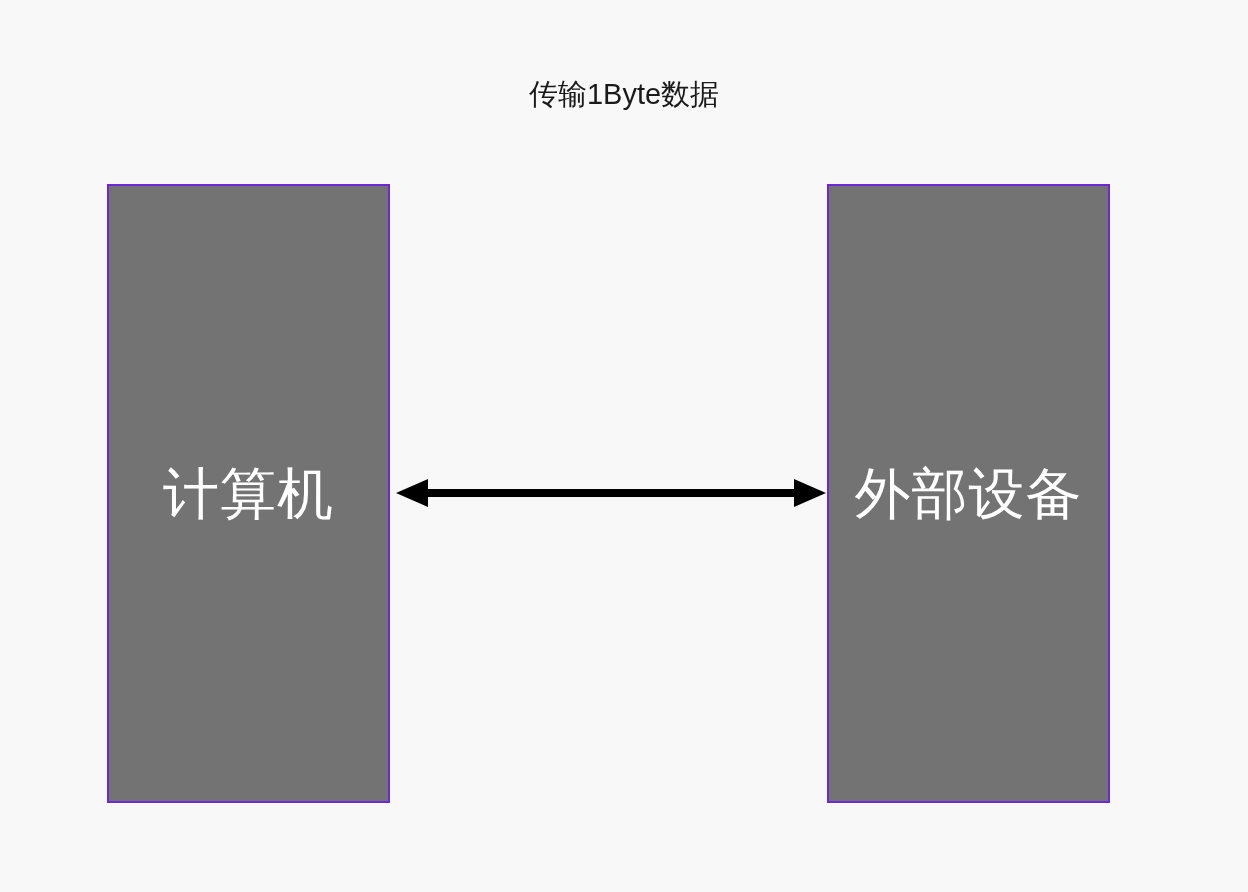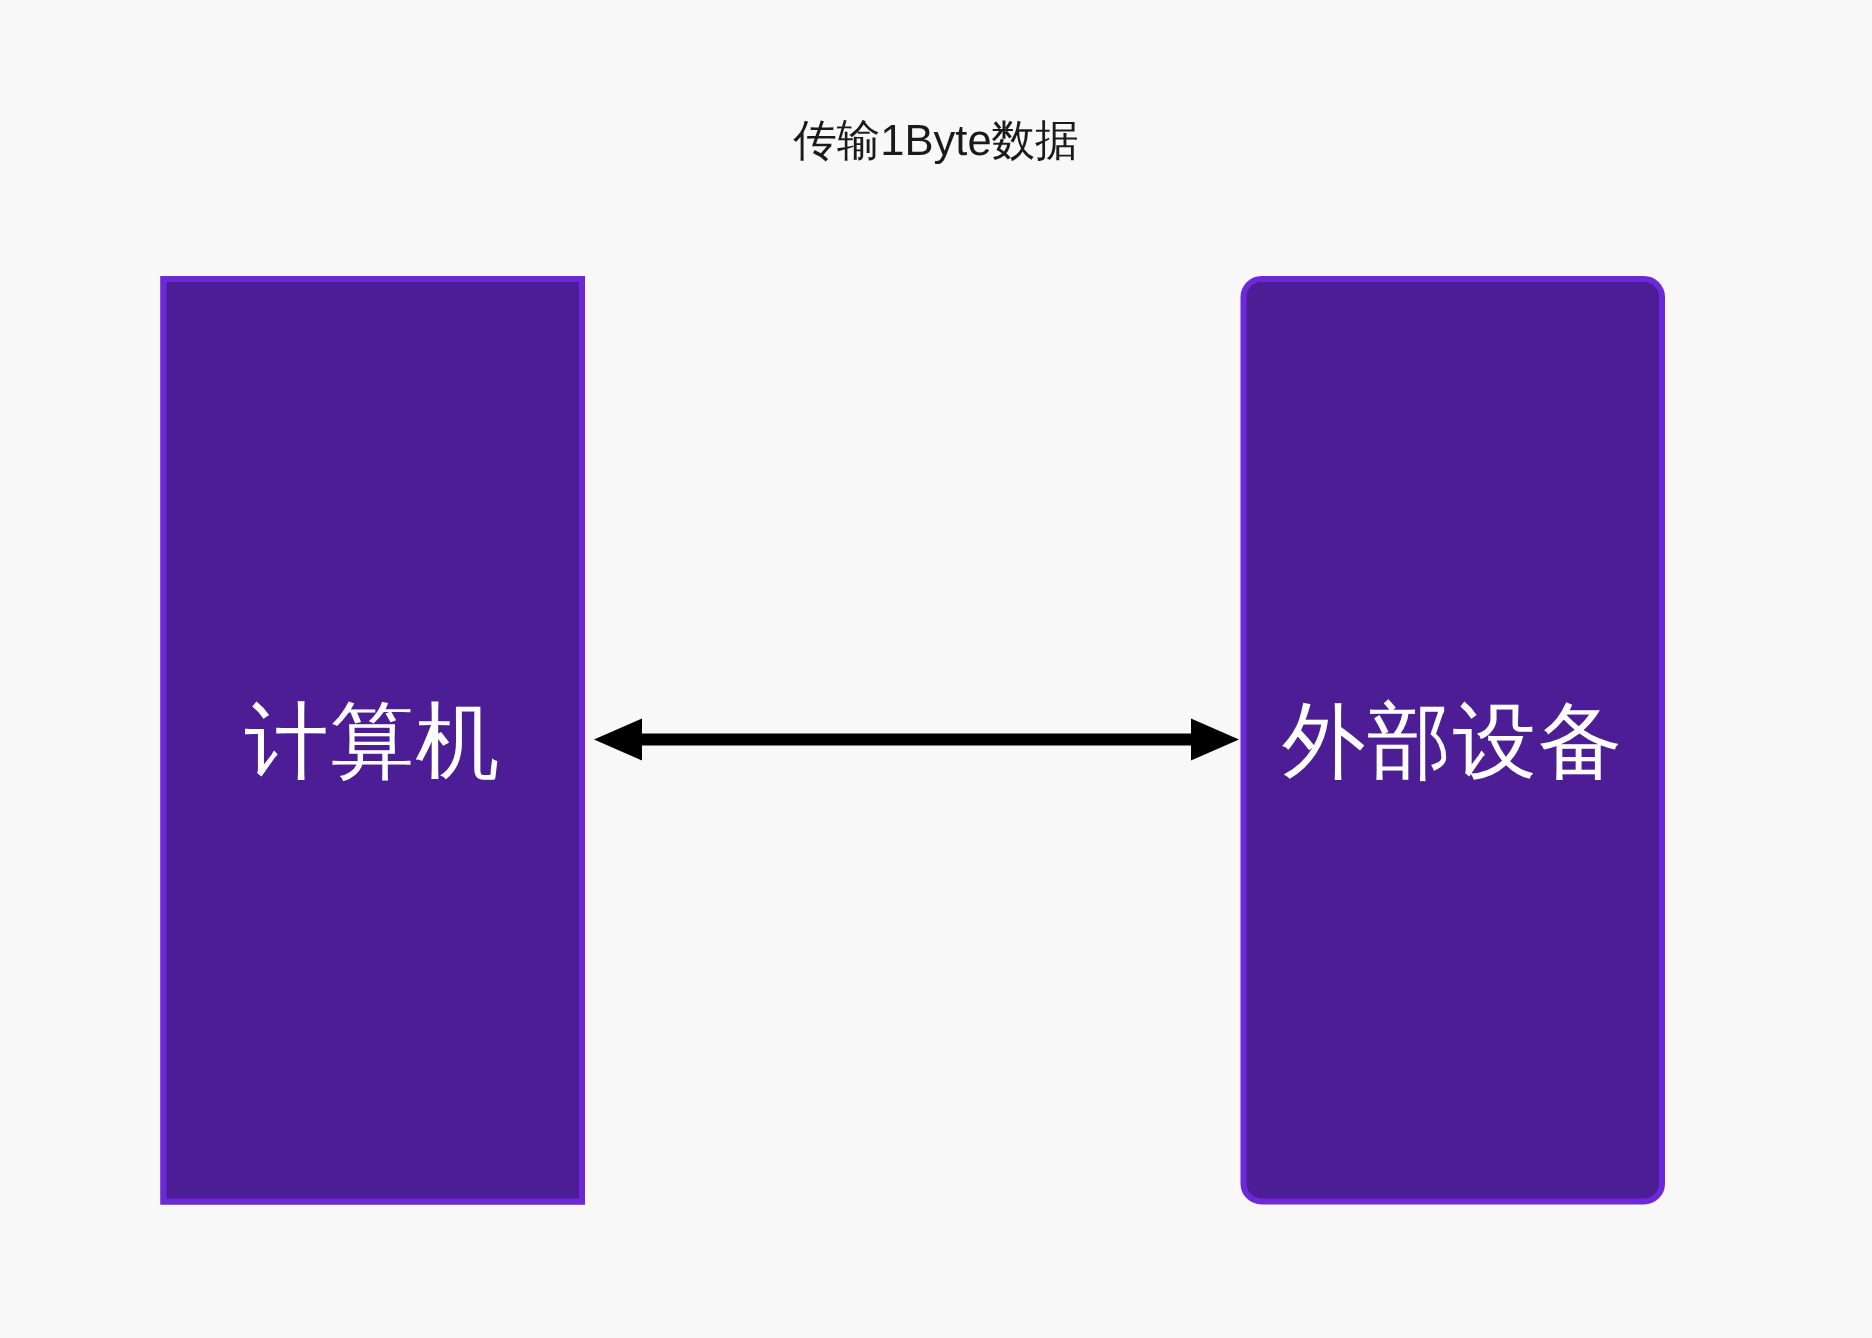--- a/index.html
+++ b/index.html
@@ -35,22 +35,22 @@
     color: #1a1a1a;
     letter-spacing: 0px;
     white-space: nowrap;
     font-weight: 400;
   }
 
   
   .node {
     position: absolute;
     box-sizing: border-box;
-    background: #4c1d95;
-    border: 4px solid #6d28d9;
+    background: #737373;
+    border: 2px solid #6d28d9;
     display: flex;
     align-items: center;
     justify-content: center;
   }
 
   .node-label {
     color: #ffffff;
     font-size: 56px;
     line-height: 64px;
     white-space: nowrap;
@@ -63,21 +63,20 @@
     top: 146px;
     width: 283px;
     height: 619px;
   }
 
   #node-device {
     left: 827px;
     top: 146px;
     width: 283px;
     height: 619px;
-    border-radius: 14px;
   }
 
   
   .connector {
     position: absolute;
     left: 390px;
     top: 425px;
     width: 440px;
     height: 62px;
     overflow: visible;

